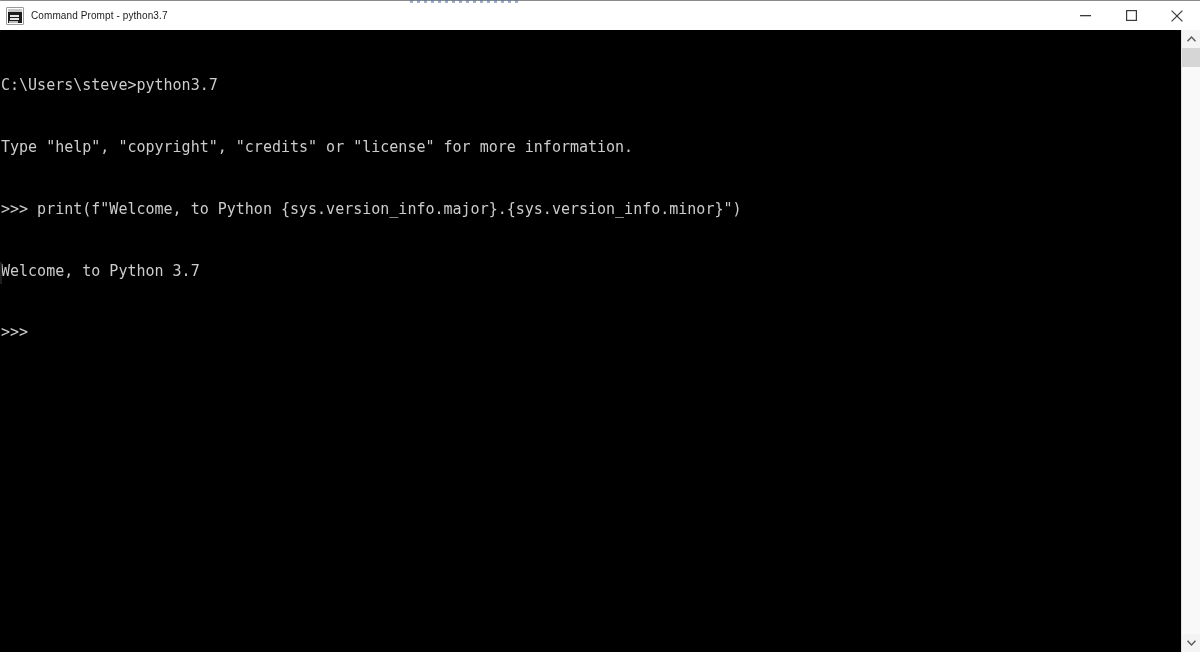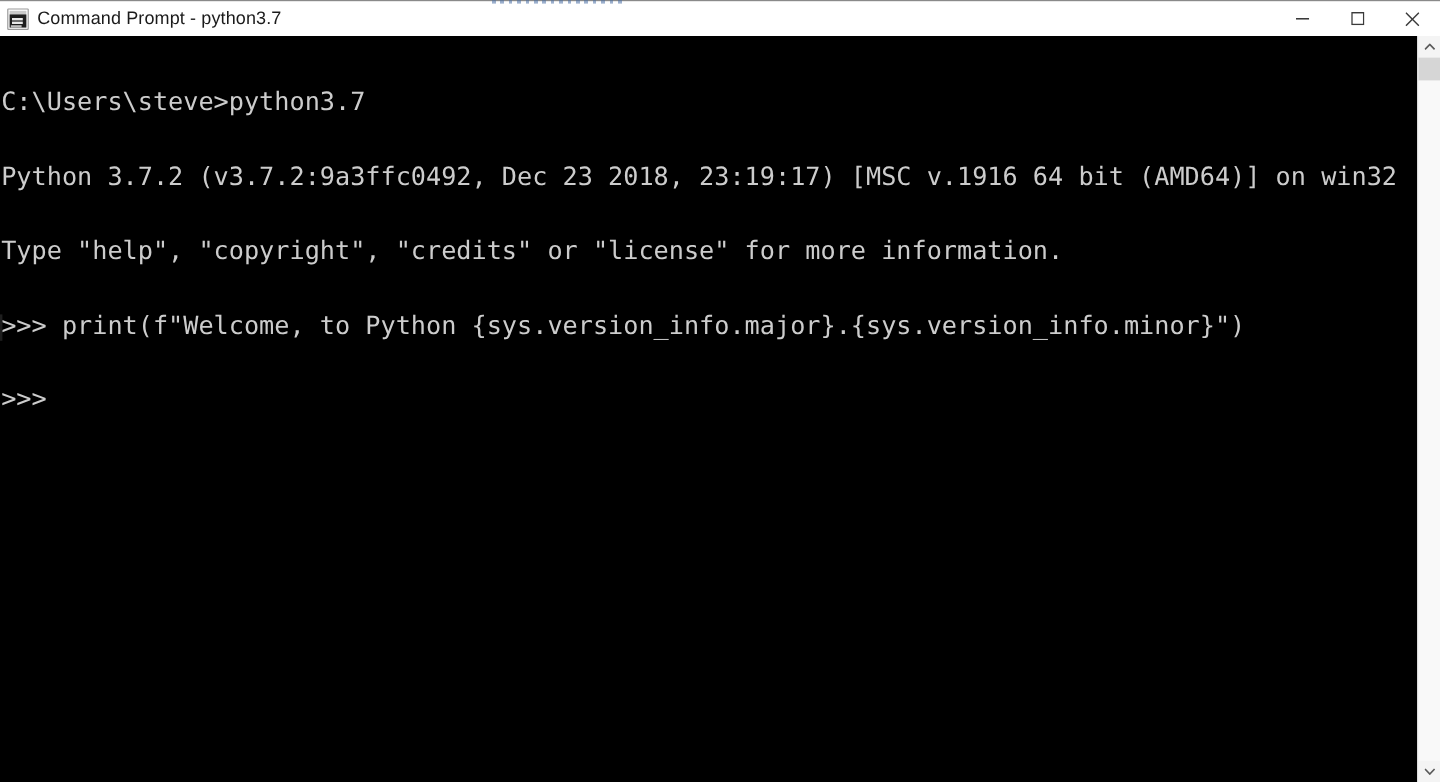--- a/index.html
+++ b/index.html
@@ -73,21 +73,21 @@
   }
   #app-icon .ic-chars {
     position: absolute;
     left: 3px; top: 7px;
     width: 9px; height: 2px;
     background: #e8e8e8;
     box-shadow: 0 3px 0 0 #e8e8e8, -1px 6px 0 0 #bdbdbd;
   }
 
   #title-text {
-    font-size: 15px;
+    font-size: 10px;
     color: #1b1b1b;
     white-space: nowrap;
     letter-spacing: 0.1px;
     flex: 0 0 auto;
   }
 
   #titlebar-spacer { flex: 1 1 auto; }
 
   .win-btn {
     width: 46px;
@@ -109,21 +109,21 @@
     display: flex;
     background: #000000;
     overflow: hidden;
   }
 
   #console-text {
     flex: 1 1 auto;
     background: #000000;
     color: #cccccc;
     font-family: "DejaVu Sans Mono", "Liberation Mono", monospace;
-    font-size: 21px;
+    font-size: 15px;
     line-height: 20.6px;
     padding: 4px 0 0 1px;
     white-space: pre;
     overflow: hidden;
     letter-spacing: 0px;
   }
   #console-text .line {
     height: 20.6px;
     white-space: pre;
   }
@@ -206,23 +206,23 @@
         <line x1="11.4" y1="0.6" x2="0.6" y2="11.4" stroke="#3a3a3a" stroke-width="1.2"></line>
       </svg>
     </div>
   </div>
 
   <div id="console-area">
     <div id="left-artifact"></div>
 
     <div id="console-text">
       <div class="line">C:\Users\steve&gt;python3.7</div>
-      <div class="line">Python 3.7.2 (v3.7.2:9a3ffc0492, Dec 23 2018, 23:19:17) [MSC v.1916 64 bit (AMD64)] on win32</div>
       <div class="line">Type "help", "copyright", "credits" or "license" for more information.</div>
       <div class="line">&gt;&gt;&gt; print(f"Welcome, to Python {sys.version_info.major}.{sys.version_info.minor}")</div>
+      <div class="line">Welcome, to Python 3.7</div>
       <div class="line">&gt;&gt;&gt;</div>
     </div>
 
     <div id="scrollbar">
       <div class="sb-arrow">
         <svg width="9" height="6" viewBox="0 0 9 6" aria-hidden="true">
           <path d="M0.5 5.2 L4.5 1 L8.5 5.2" fill="none" stroke="#5a5a5a" stroke-width="1.4"></path>
         </svg>
       </div>
       <div class="sb-track">

